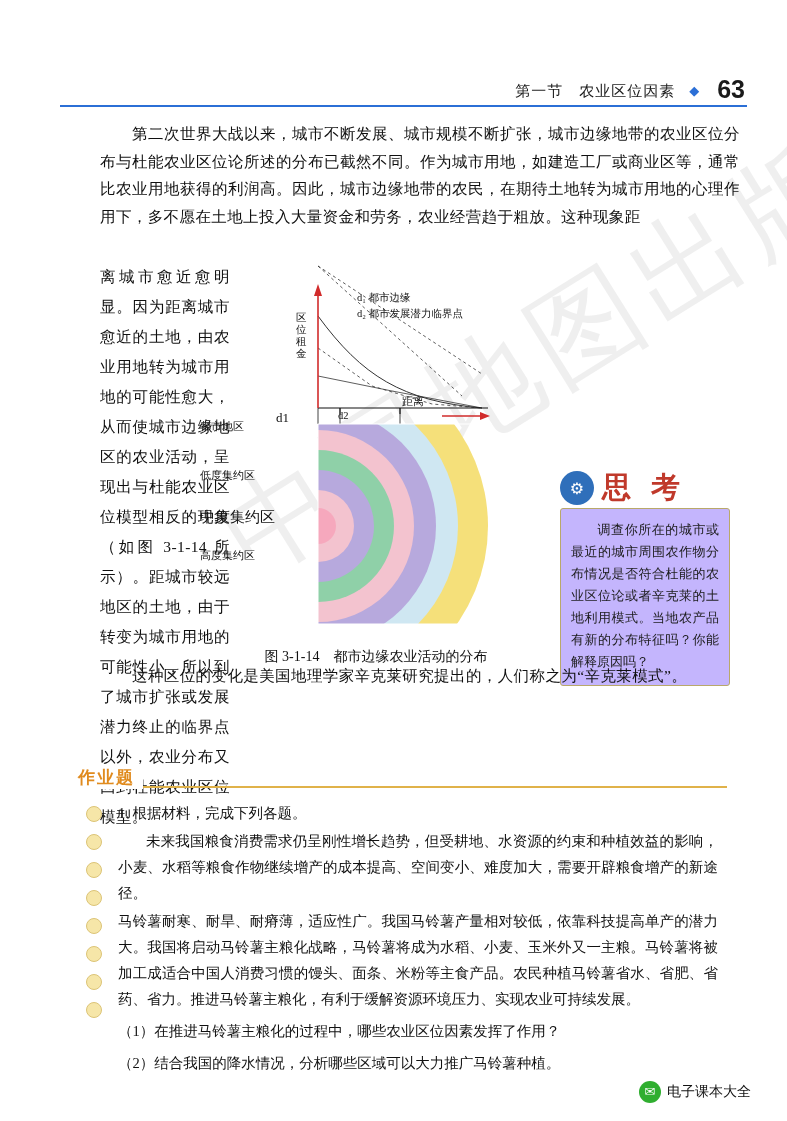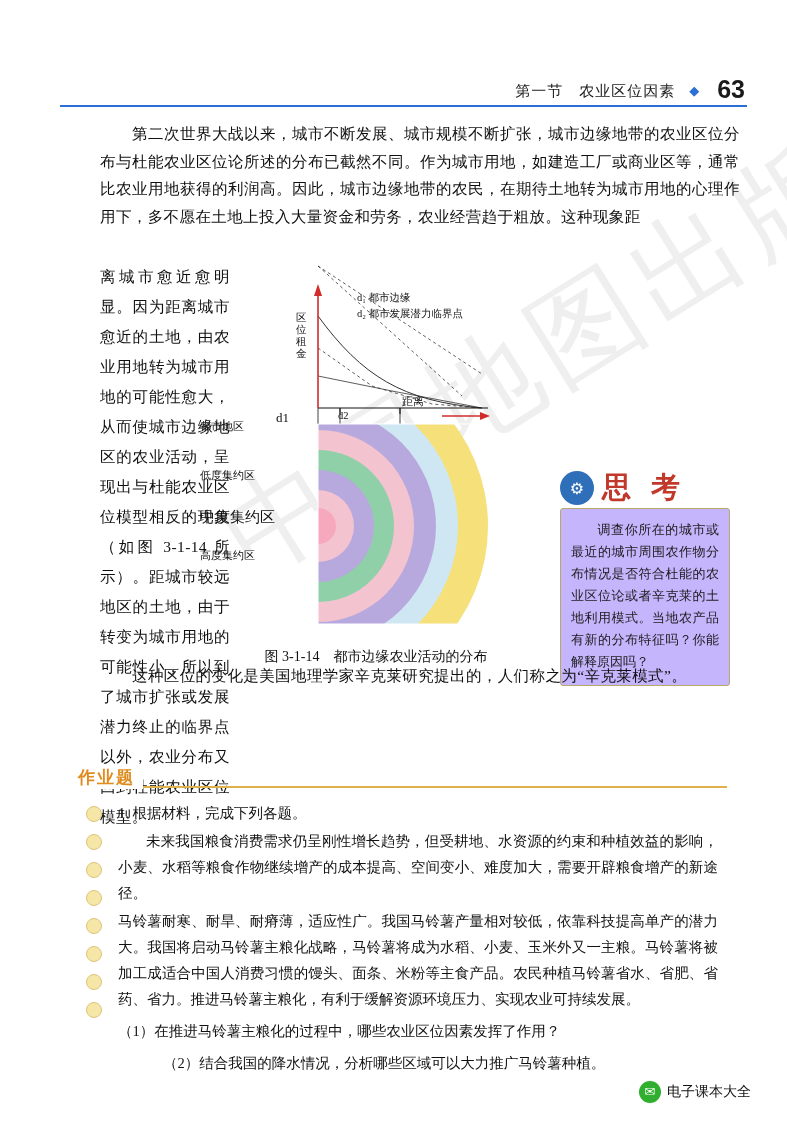--- a/index.html
+++ b/index.html
@@ -255,21 +255,21 @@
     <div class="bullet"></div>
     <div class="bullet"></div>
     <div class="bullet"></div>
   </div>
 
   <div class="ex-body">
     <p>1. 根据材料，完成下列各题。</p>
     <p class="ex-indent">未来我国粮食消费需求仍呈刚性增长趋势，但受耕地、水资源的约束和种植效益的影响，小麦、水稻等粮食作物继续增产的成本提高、空间变小、难度加大，需要开辟粮食增产的新途径。</p>
     <p>马铃薯耐寒、耐旱、耐瘠薄，适应性广。我国马铃薯产量相对较低，依靠科技提高单产的潜力大。我国将启动马铃薯主粮化战略，马铃薯将成为水稻、小麦、玉米外又一主粮。马铃薯将被加工成适合中国人消费习惯的馒头、面条、米粉等主食产品。农民种植马铃薯省水、省肥、省药、省力。推进马铃薯主粮化，有利于缓解资源环境压力、实现农业可持续发展。</p>
     <p style="margin-top:6px;">（1）在推进马铃薯主粮化的过程中，哪些农业区位因素发挥了作用？</p>
-    <p style="margin-top:6px;margin-left:45px;">（2）结合我国的降水情况，分析哪些区域可以大力推广马铃薯种植。</p>
+    <p style="margin-top:6px;">（2）结合我国的降水情况，分析哪些区域可以大力推广马铃薯种植。</p>
   </div>
 
   <div class="footer">
     <span class="wechat">✉</span>
     <span>电子课本大全</span>
   </div>
 
 </div>
 
 </body></html>

